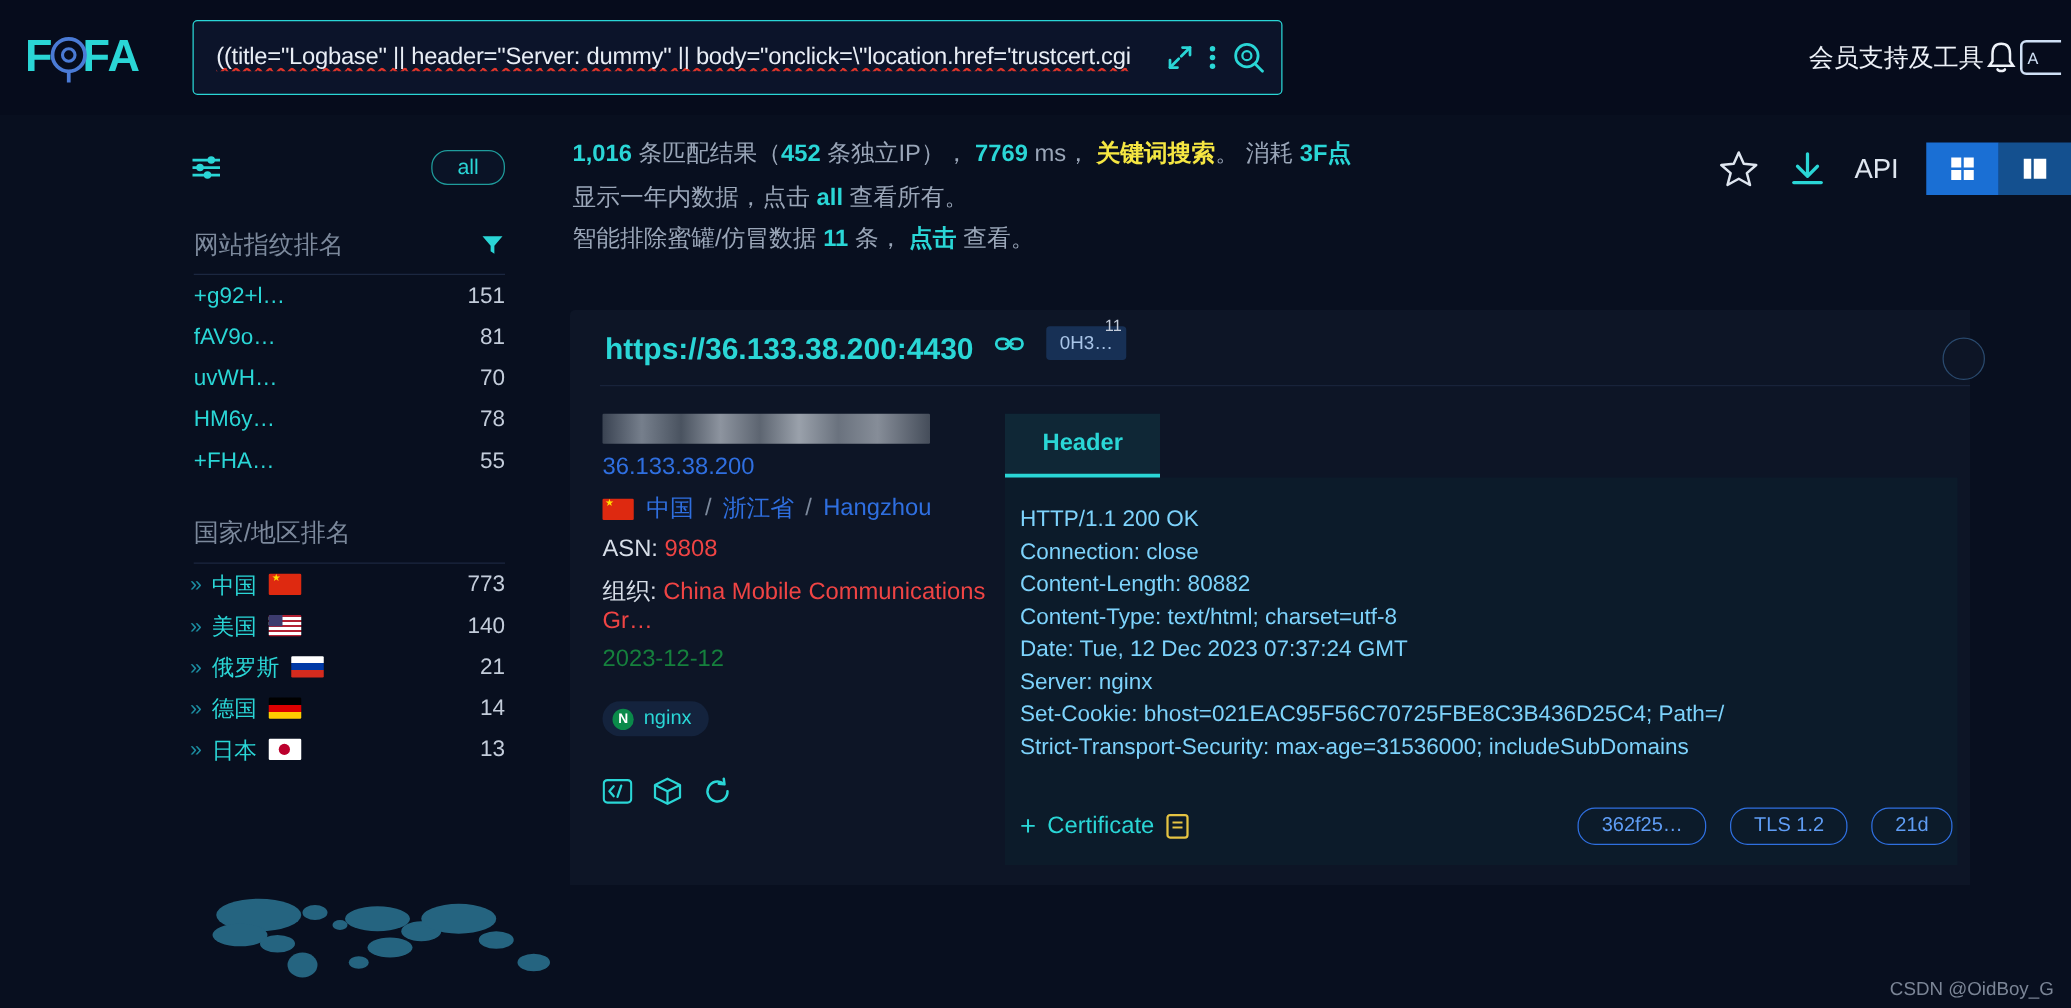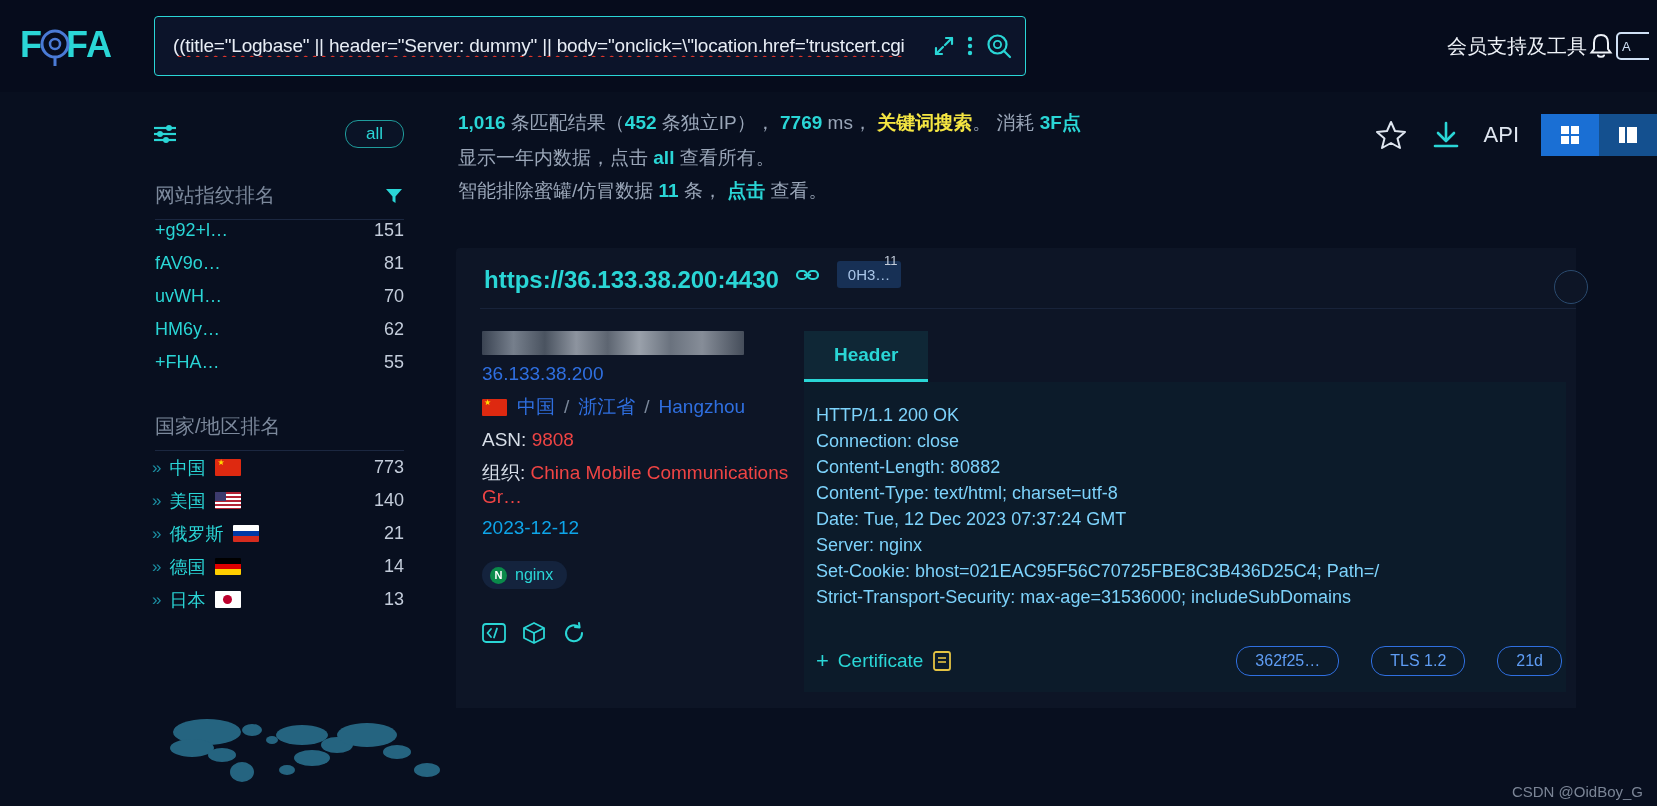--- a/index.html
+++ b/index.html
@@ -84,21 +84,21 @@
     cursor: pointer;
   }
   .sect-title {
     color: #7c899c; font-size: 20px;
     padding: 28px 44px 10px 155px;
     display: flex; align-items: center;
   }
   .sect-title .fi { margin-left: auto; line-height: 0; cursor: pointer; }
   .rule { height: 1px; background: #1b2740; margin: 0 44px 0 155px; }
   .rank-row {
-    display: flex; 
+    display: flex; align-items: center;
     padding: 0 44px 0 155px;
     height: 33px;
     font-size: 18px;
     cursor: pointer;
   }
   .rank-name { color: #2ad6d6; }
   .rank-count { margin-left: auto; color: #c3ccda; }
   .cty-row {
     display: flex; align-items: center;
     padding: 0 44px 0 152px;
@@ -197,21 +197,21 @@
     margin-bottom: 8px;
     border-radius: 1px;
   }
   .ip-line { color: #2f6fe0; font-size: 19px; margin-bottom: 9px; cursor: pointer; }
   .geo-line { display: flex; align-items: center; font-size: 19px; margin-bottom: 9px; }
   .geo-line .flag { margin-left: 0; margin-right: 10px; width: 25px; height: 17px; }
   .geo-link { color: #2f6fe0; cursor: pointer; }
   .geo-sep { color: #7c899c; margin: 0 9px; }
   .kv { font-size: 19px; color: #d7dee8; margin-bottom: 9px; }
   .kv a { color: #ef4444; text-decoration: none; cursor: pointer; }
-  .date-line { color: #0ea5e9; font-size: 19px; margin-bottom: 22px; }
+  .date-line { color: #15803d; font-size: 19px; margin-bottom: 22px; }
   .tagpill {
     display: inline-flex; align-items: center; gap: 8px;
     background: #14233d; border-radius: 14px;
     padding: 5px 14px 5px 8px;
     cursor: pointer;
   }
   .ngx-dot {
     width: 17px; height: 17px; border-radius: 50%;
     background: #0a8a4a; color: #fff; font-size: 11px;
     display: flex; align-items: center; justify-content: center;
@@ -244,21 +244,21 @@
     padding: 14px 0 16px 12px;
     background: #0c1b2a;
   }
   .cert-btn {
     color: #2ad6d6; font-size: 19px;
     display: flex; align-items: center; gap: 9px;
     cursor: pointer;
   }
   .cert-plus { color: #2ad6d6; font-size: 22px; }
   .cert-doc { line-height: 0; margin-left: 9px; cursor: pointer; }
-  .footpills { margin-left: auto; display: flex; gap: 32px; padding-right: 4px; }
+  .footpills { margin-left: auto; display: flex; gap: 19px; padding-right: 4px; }
   .fpill {
     border: 1px solid #2f6fe0; border-radius: 14px;
     color: #5f9df5; font-size: 16px;
     padding: 5px 18px; background: #0c1b2a;
     cursor: pointer; white-space: nowrap;
   }
   .sidecircle {
     position: absolute; right: -12px; top: 22px;
     width: 34px; height: 34px; border-radius: 50%;
     border: 1px solid #2a4a6e; background: #0d1526;
@@ -364,21 +364,21 @@
     <div class="rank-row">
       <span class="rank-name">fAV9o…</span>
       <span class="rank-count">81</span>
     </div>
     <div class="rank-row">
       <span class="rank-name">uvWH…</span>
       <span class="rank-count">70</span>
     </div>
     <div class="rank-row">
       <span class="rank-name">HM6y…</span>
-      <span class="rank-count">62</span>
+      <span class="rank-count">78</span>
     </div>
     <div class="rank-row">
       <span class="rank-name">+FHA…</span>
       <span class="rank-count">55</span>
     </div>
 
     <div class="sect-title">
       <span>国家/地区排名</span>
     </div>
     <div class="rule"></div>

